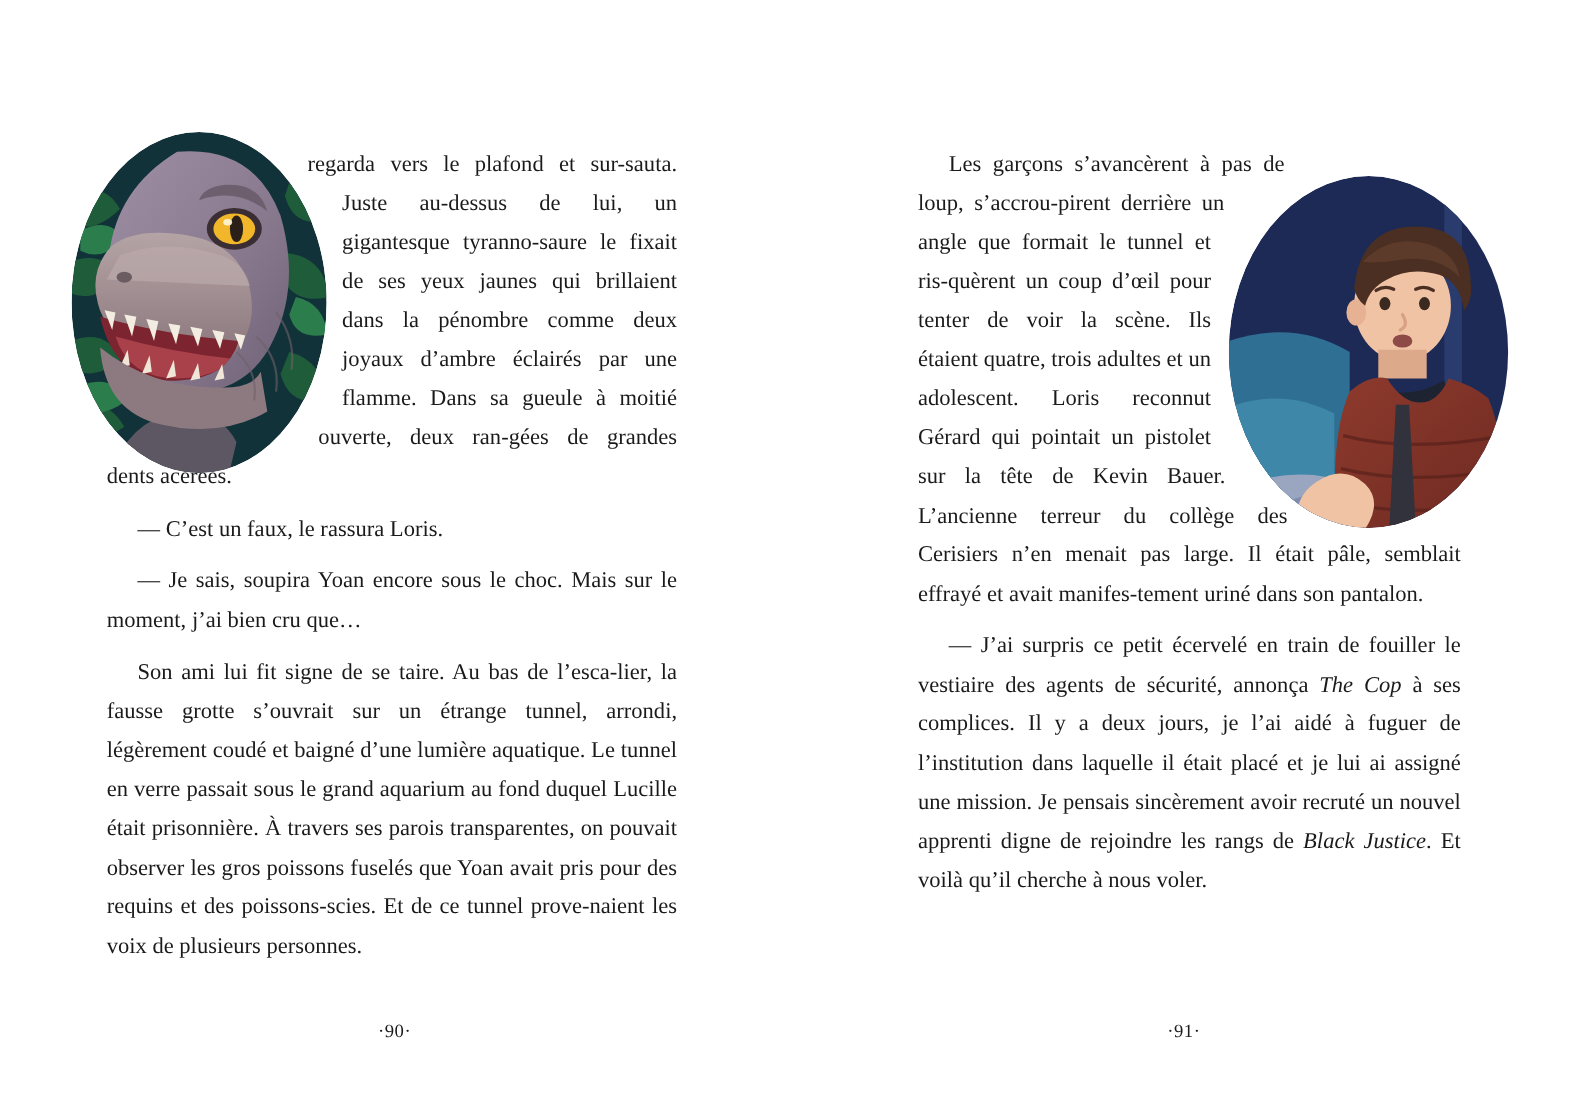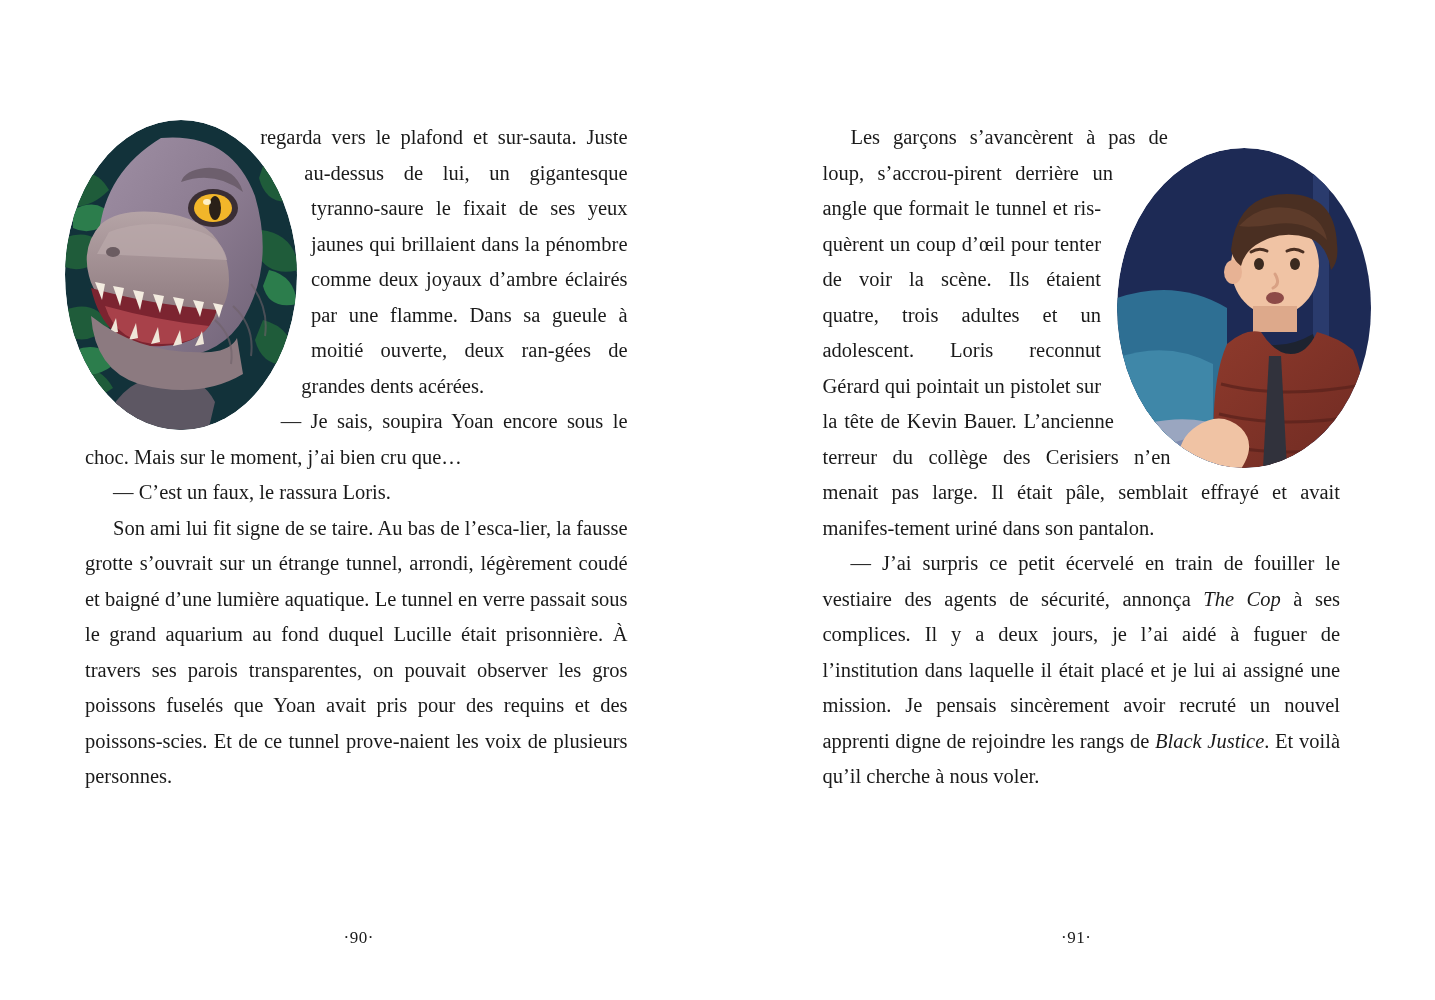--- a/index.html
+++ b/index.html
@@ -30,21 +30,21 @@
   .page-right { padding: 120px 95px 0 105px; }
 
   .text-col {
     font-size: 20.5px;
     line-height: 35.5px;
     text-align: justify;
     text-justify: inter-word;
     hyphens: manual;
   }
   .text-col p {
-    margin: 0;
+    margin: 12px;
   }
   .text-col p.indent { text-indent: 28px; }
   .text-col p.noindent { text-indent: 0; }
 
   
   .illus {
     border-radius: 50%;
     overflow: hidden;
     position: relative;
   }
@@ -168,22 +168,22 @@
             <path d="M150 200 q20 18 16 44"></path>
             <path d="M168 186 q22 20 18 50"></path>
             <path d="M186 164 q18 24 14 52"></path>
           </g>
         </g>
       </svg>
     </div>
 
     <div class="text-col">
       <p class="noindent">regarda vers le plafond et sur-sauta. Juste au-dessus de lui, un gigantesque tyranno-saure le fixait de ses yeux jaunes qui brillaient dans la pénombre comme deux joyaux d’ambre éclairés par une flamme. Dans sa gueule à moitié ouverte, deux ran-gées de grandes dents acérées.</p>
+      <p class="indent">— C’est un faux, le rassura Loris.</p>
       <p class="indent">— Je sais, soupira Yoan encore sous le choc. Mais sur le moment, j’ai bien cru que…</p>
-      <p class="indent">— C’est un faux, le rassura Loris.</p>
       <p class="indent">Son ami lui fit signe de se taire. Au bas de l’esca-lier, la fausse grotte s’ouvrait sur un étrange tunnel, arrondi, légèrement coudé et baigné d’une lumière aquatique. Le tunnel en verre passait sous le grand aquarium au fond duquel Lucille était prisonnière. À travers ses parois transparentes, on pouvait observer les gros poissons fuselés que Yoan avait pris pour des requins et des poissons-scies. Et de ce tunnel prove-naient les voix de plusieurs personnes.</p>
     </div>
 
     <div class="folio">·90·</div>
   </div>
 
   <div class="page page-right">
 
     <div class="text-col">
       <div class="illus illus-right">

